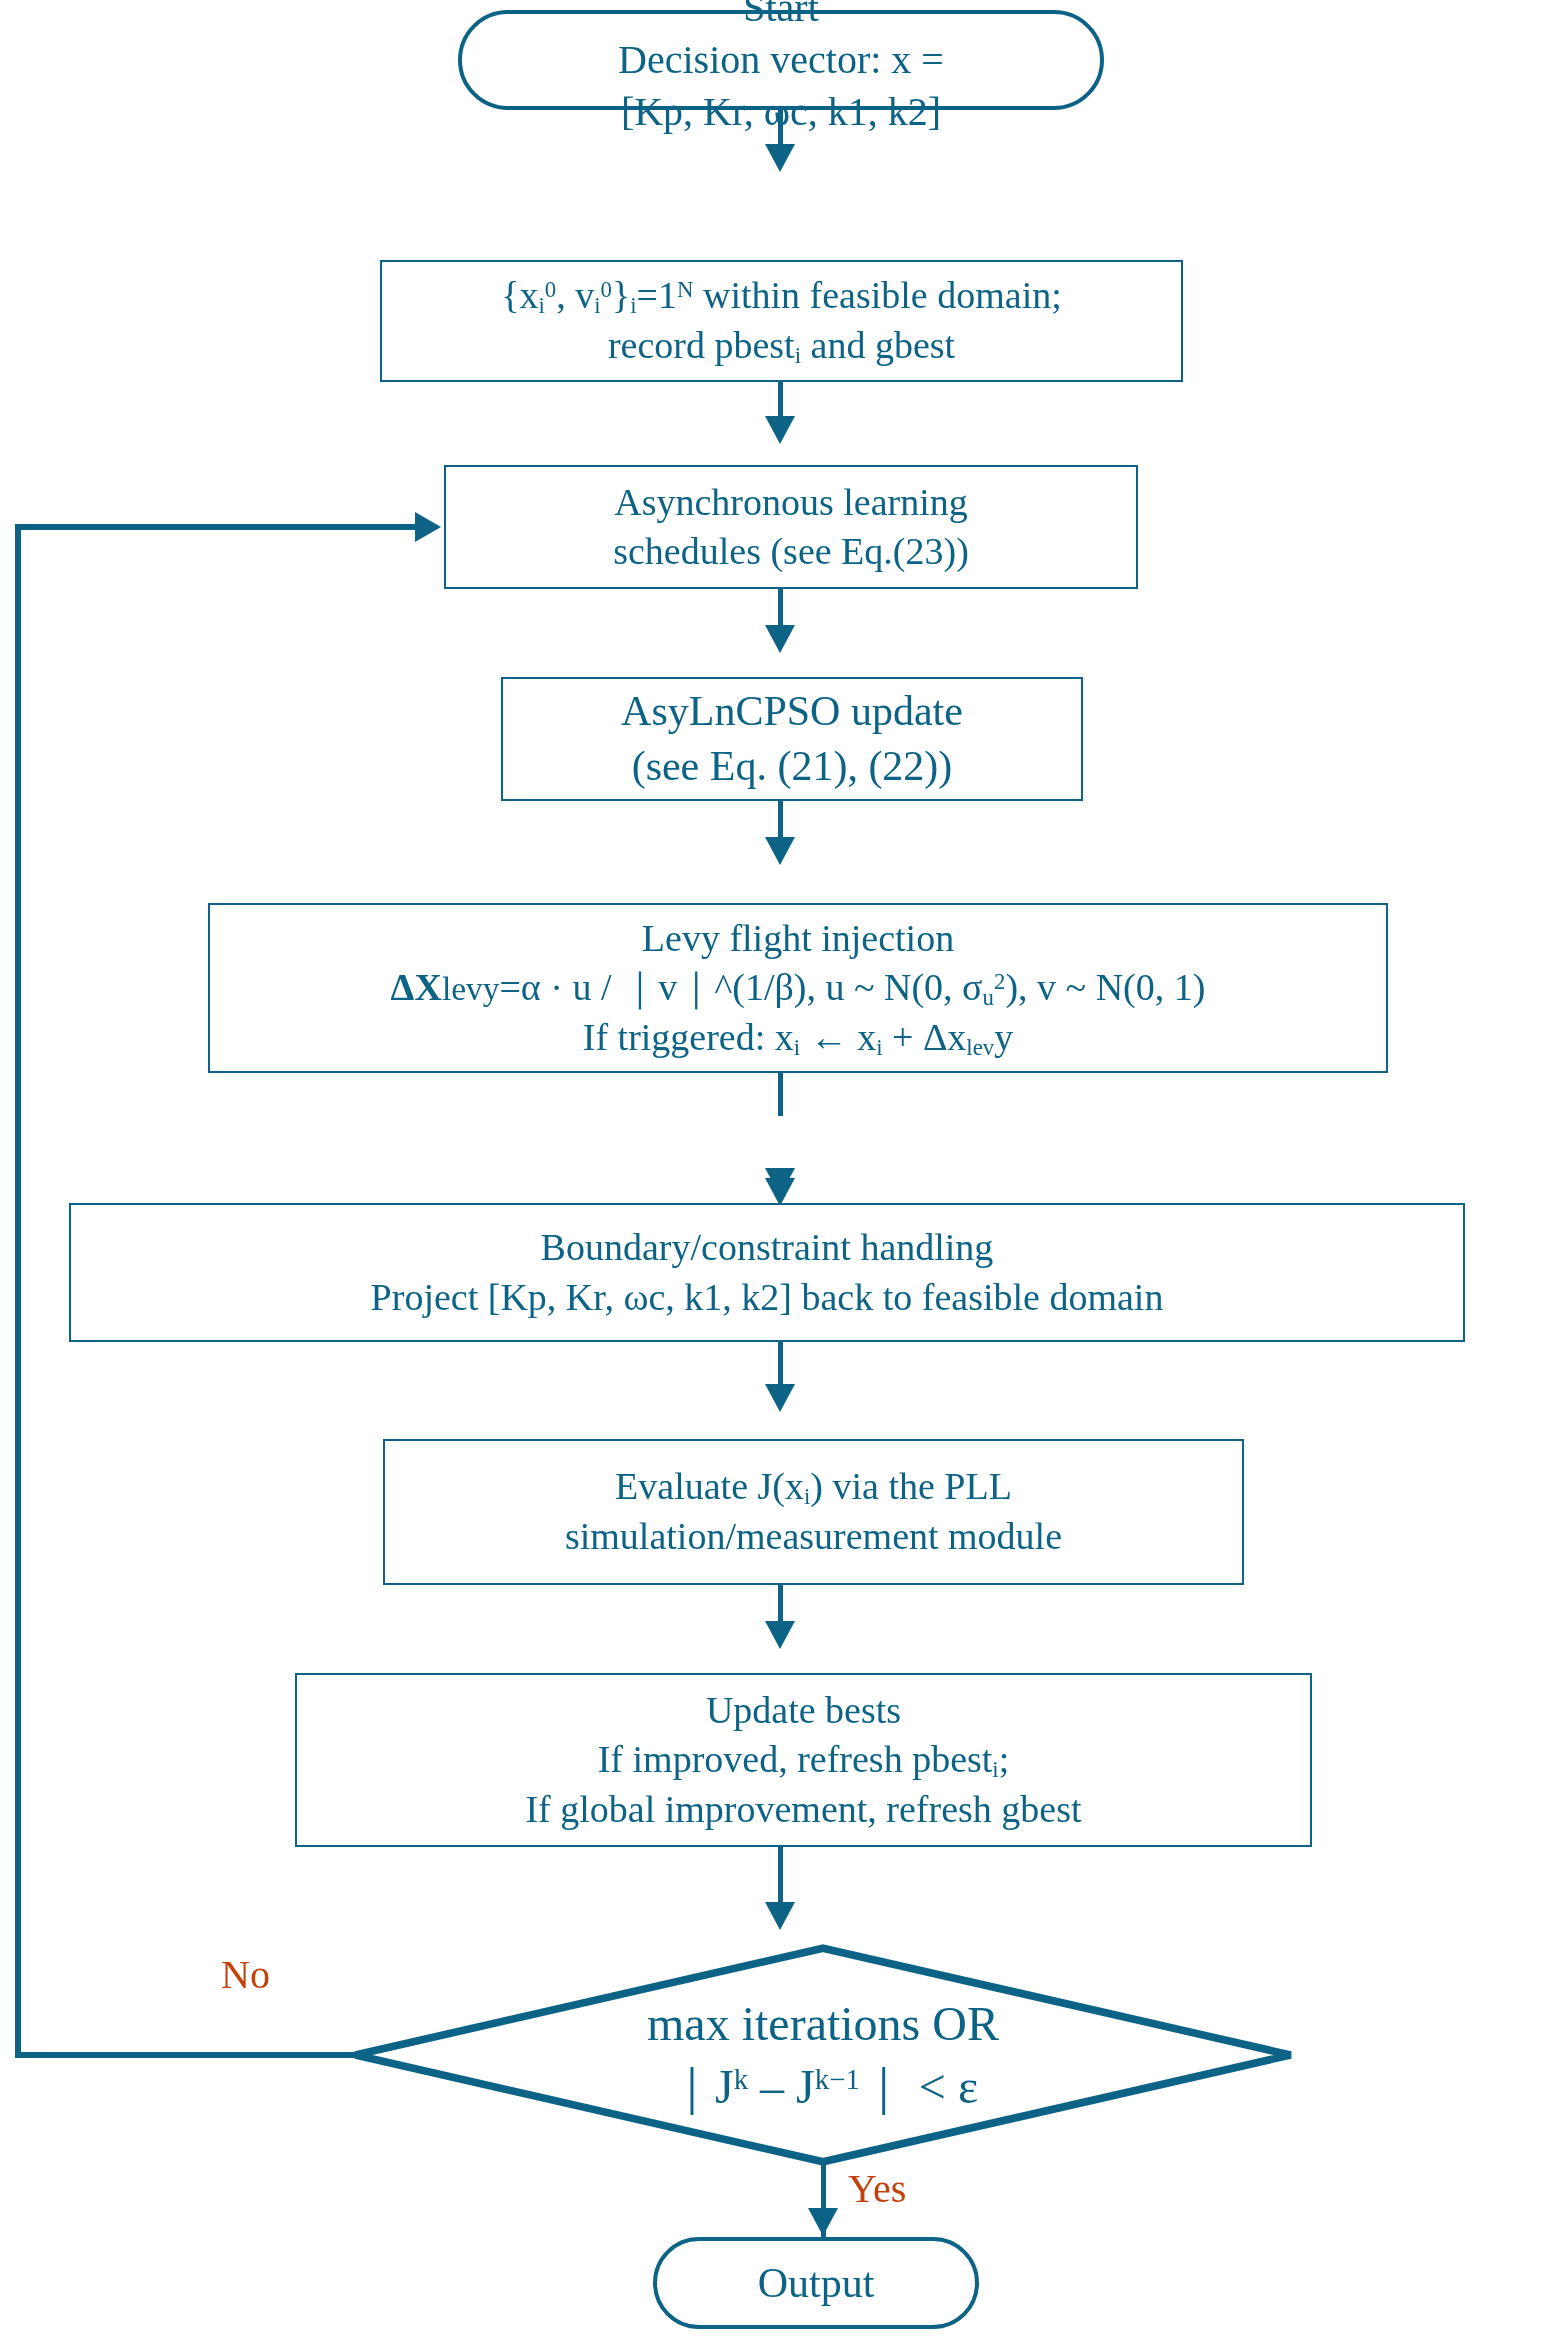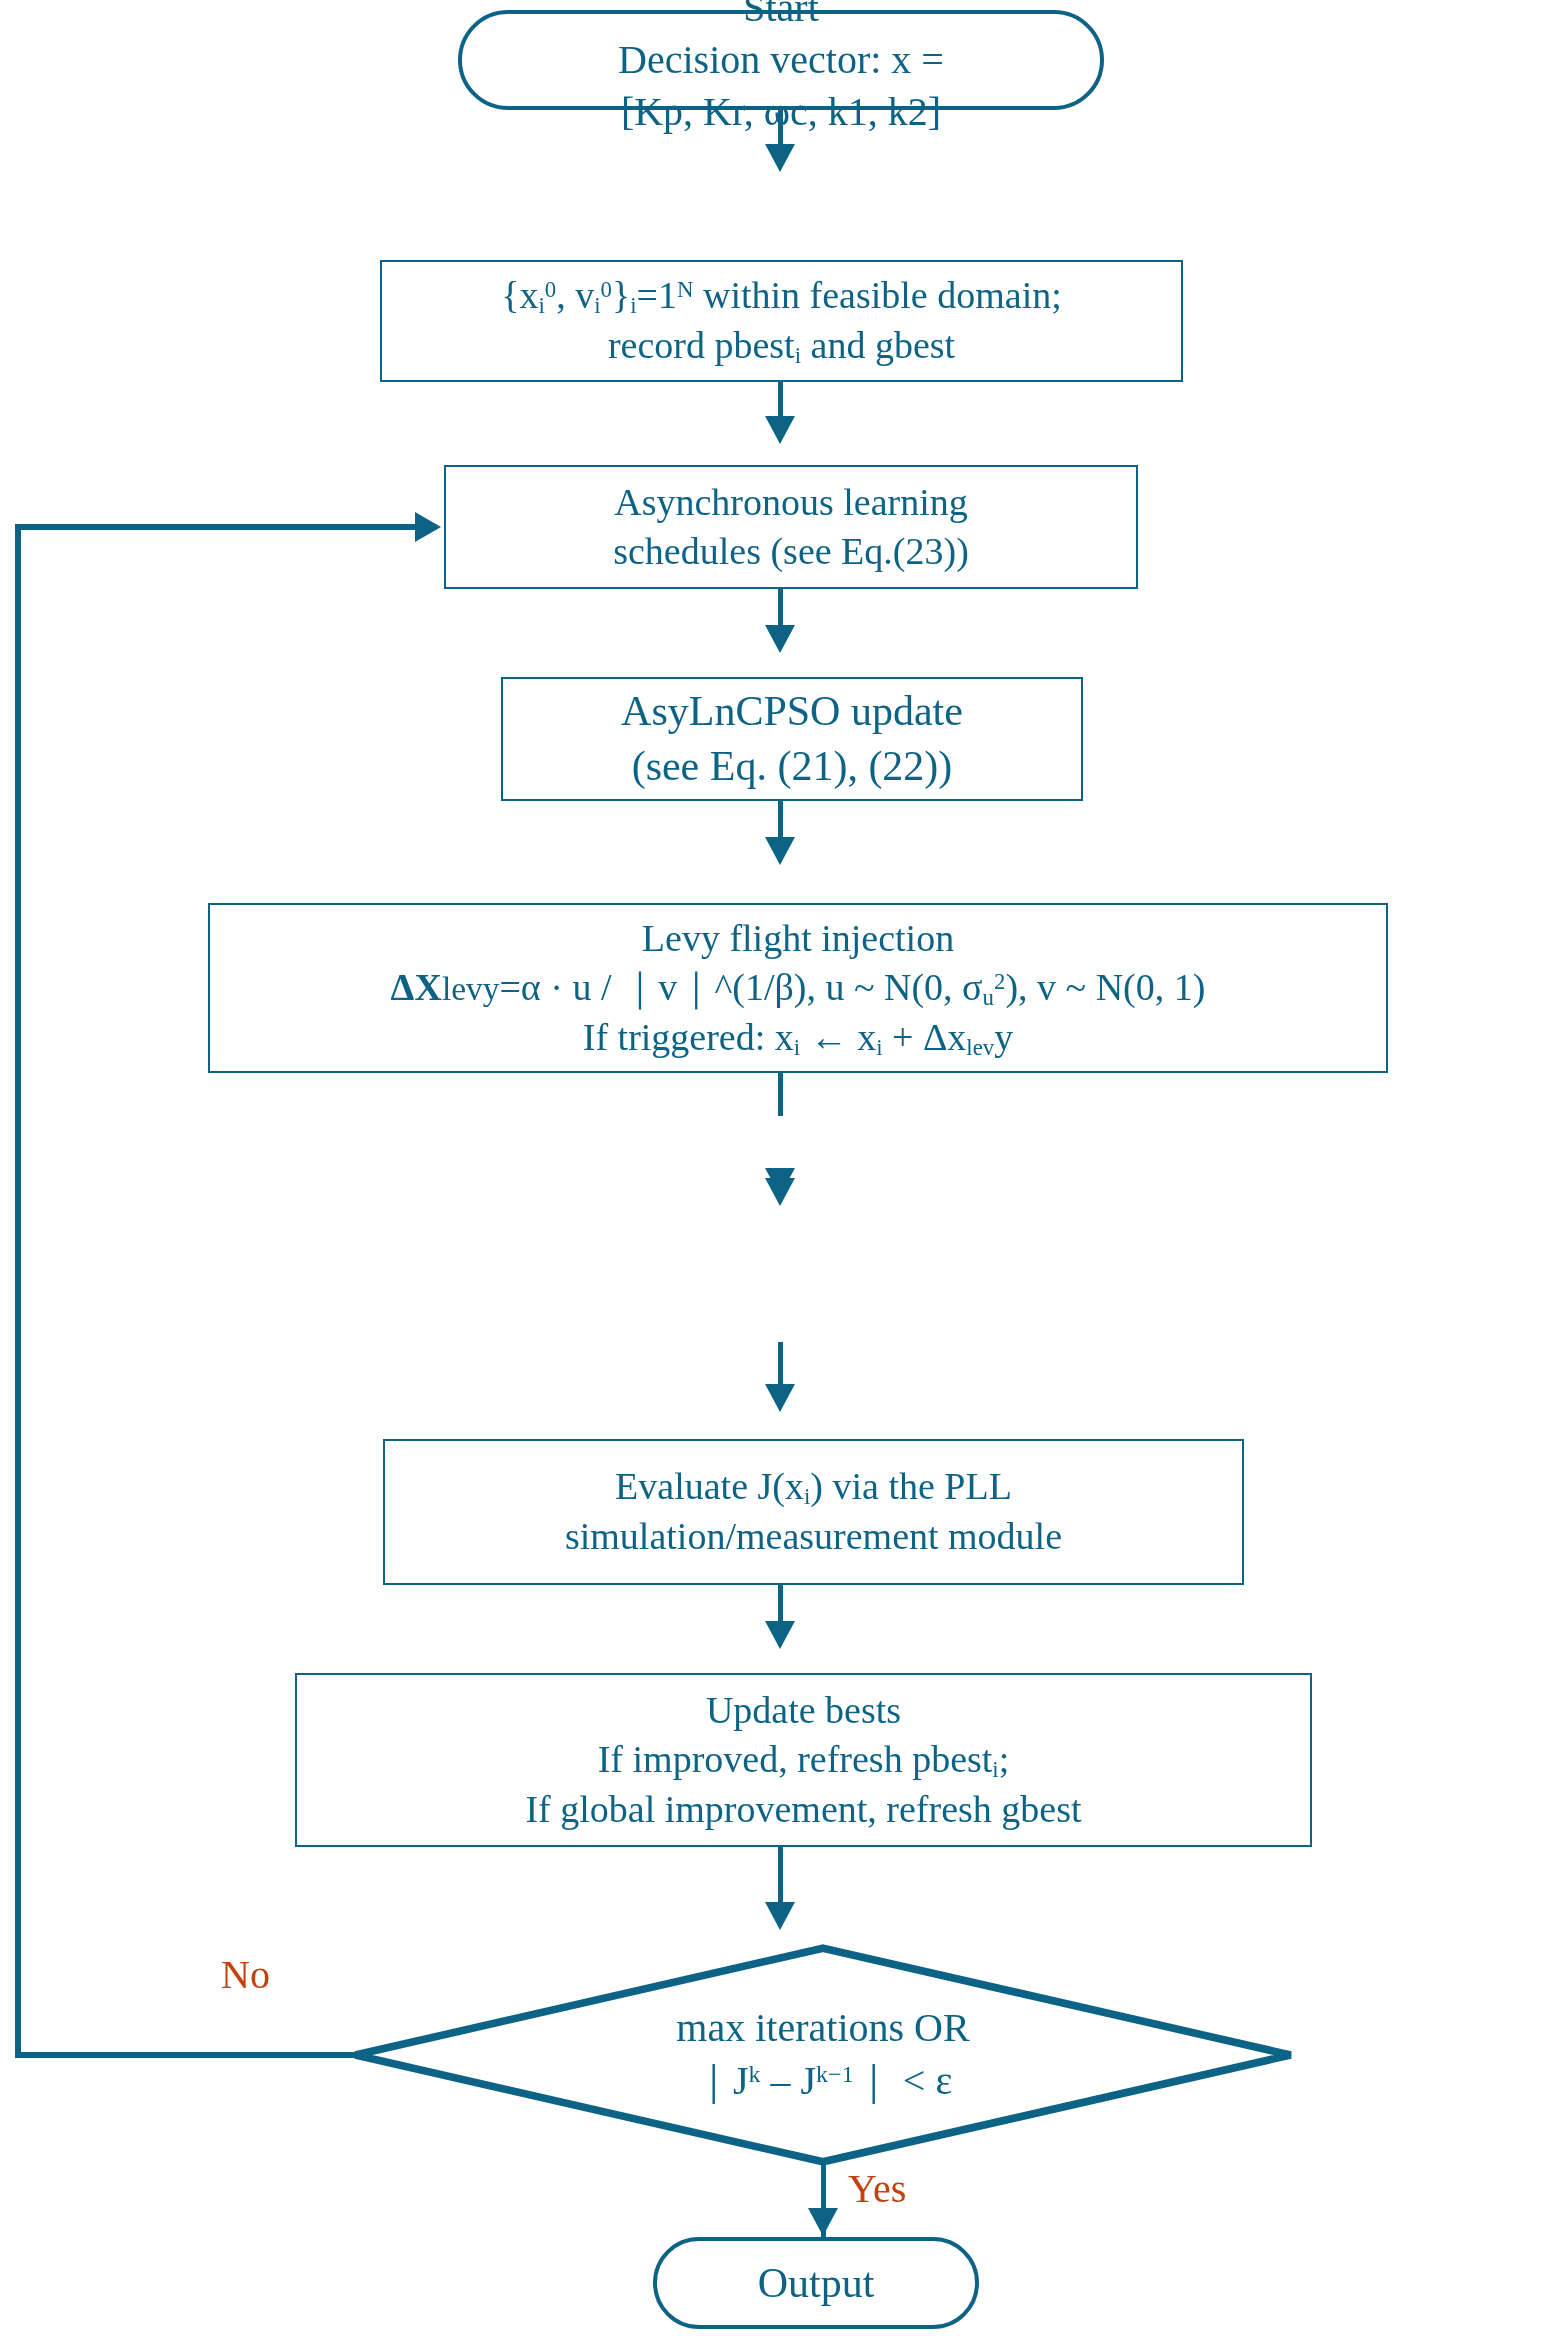--- a/index.html
+++ b/index.html
@@ -157,20 +157,24 @@
     </span>
     <span class="ln">
       <span>If triggered: x</span><sub>i</sub><span> ← x</span><sub>i</sub><span> + Δx</span><sub>lev</sub><span>y</span>
     </span>
   </div>
 
   <div class="vline" style="left:778px; top:1073px; height:43px;"></div>
   <div class="arrow-down" style="left:765px; top:1178px;"></div>
   <div class="arrow-down" style="left:765px; top:1168px;"></div>
 
+  <div class="node process" style="left:69px; top:1203px; width:1396px; height:139px; font-size:38px;">
+    <span class="ln">Boundary/constraint handling</span>
+    <span class="ln">Project [Kp, Kr, ωc, k1, k2] back to feasible domain</span>
+  </div>
 
   <div class="vline" style="left:778px; top:1342px; height:47px;"></div>
   <div class="arrow-down" style="left:765px; top:1384px;"></div>
 
   <div class="node process" style="left:383px; top:1439px; width:861px; height:146px; font-size:38px;">
     <span class="ln">
       <span>Evaluate J(x</span><sub>i</sub><span>) via the PLL</span>
     </span>
     <span class="ln">simulation/measurement module</span>
   </div>
@@ -186,21 +190,21 @@
     <span class="ln">If global improvement, refresh gbest</span>
   </div>
 
   <div class="vline" style="left:778px; top:1847px; height:68px;"></div>
   <div class="arrow-down" style="left:765px; top:1902px;"></div>
 
   <div class="diamond-wrap" style="left:351px; top:1944px; width:944px; height:222px;">
     <svg width="944" height="222" viewBox="0 0 1360 320">
       <polygon points="680,6 1354,160 680,314 6,160" fill="#ffffff" stroke="#0d6386" stroke-width="11"></polygon>
     </svg>
-    <div class="diamond-text" style="font-size:40px;">
+    <div class="diamond-text" style="font-size:48px;">
       <span class="ln">max iterations OR</span>
       <span class="ln">
         <span>｜J</span><sup>k</sup><span> – J</span><sup>k−1</sup><span>｜ &lt; ε</span>
       </span>
     </div>
   </div>
 
   <div class="hline" style="left:15.3px; top:2052px; width:344px;"></div>
 
   <div class="vline" style="left:15.3px; top:524px; height:1531px; width:6.2px;"></div>

